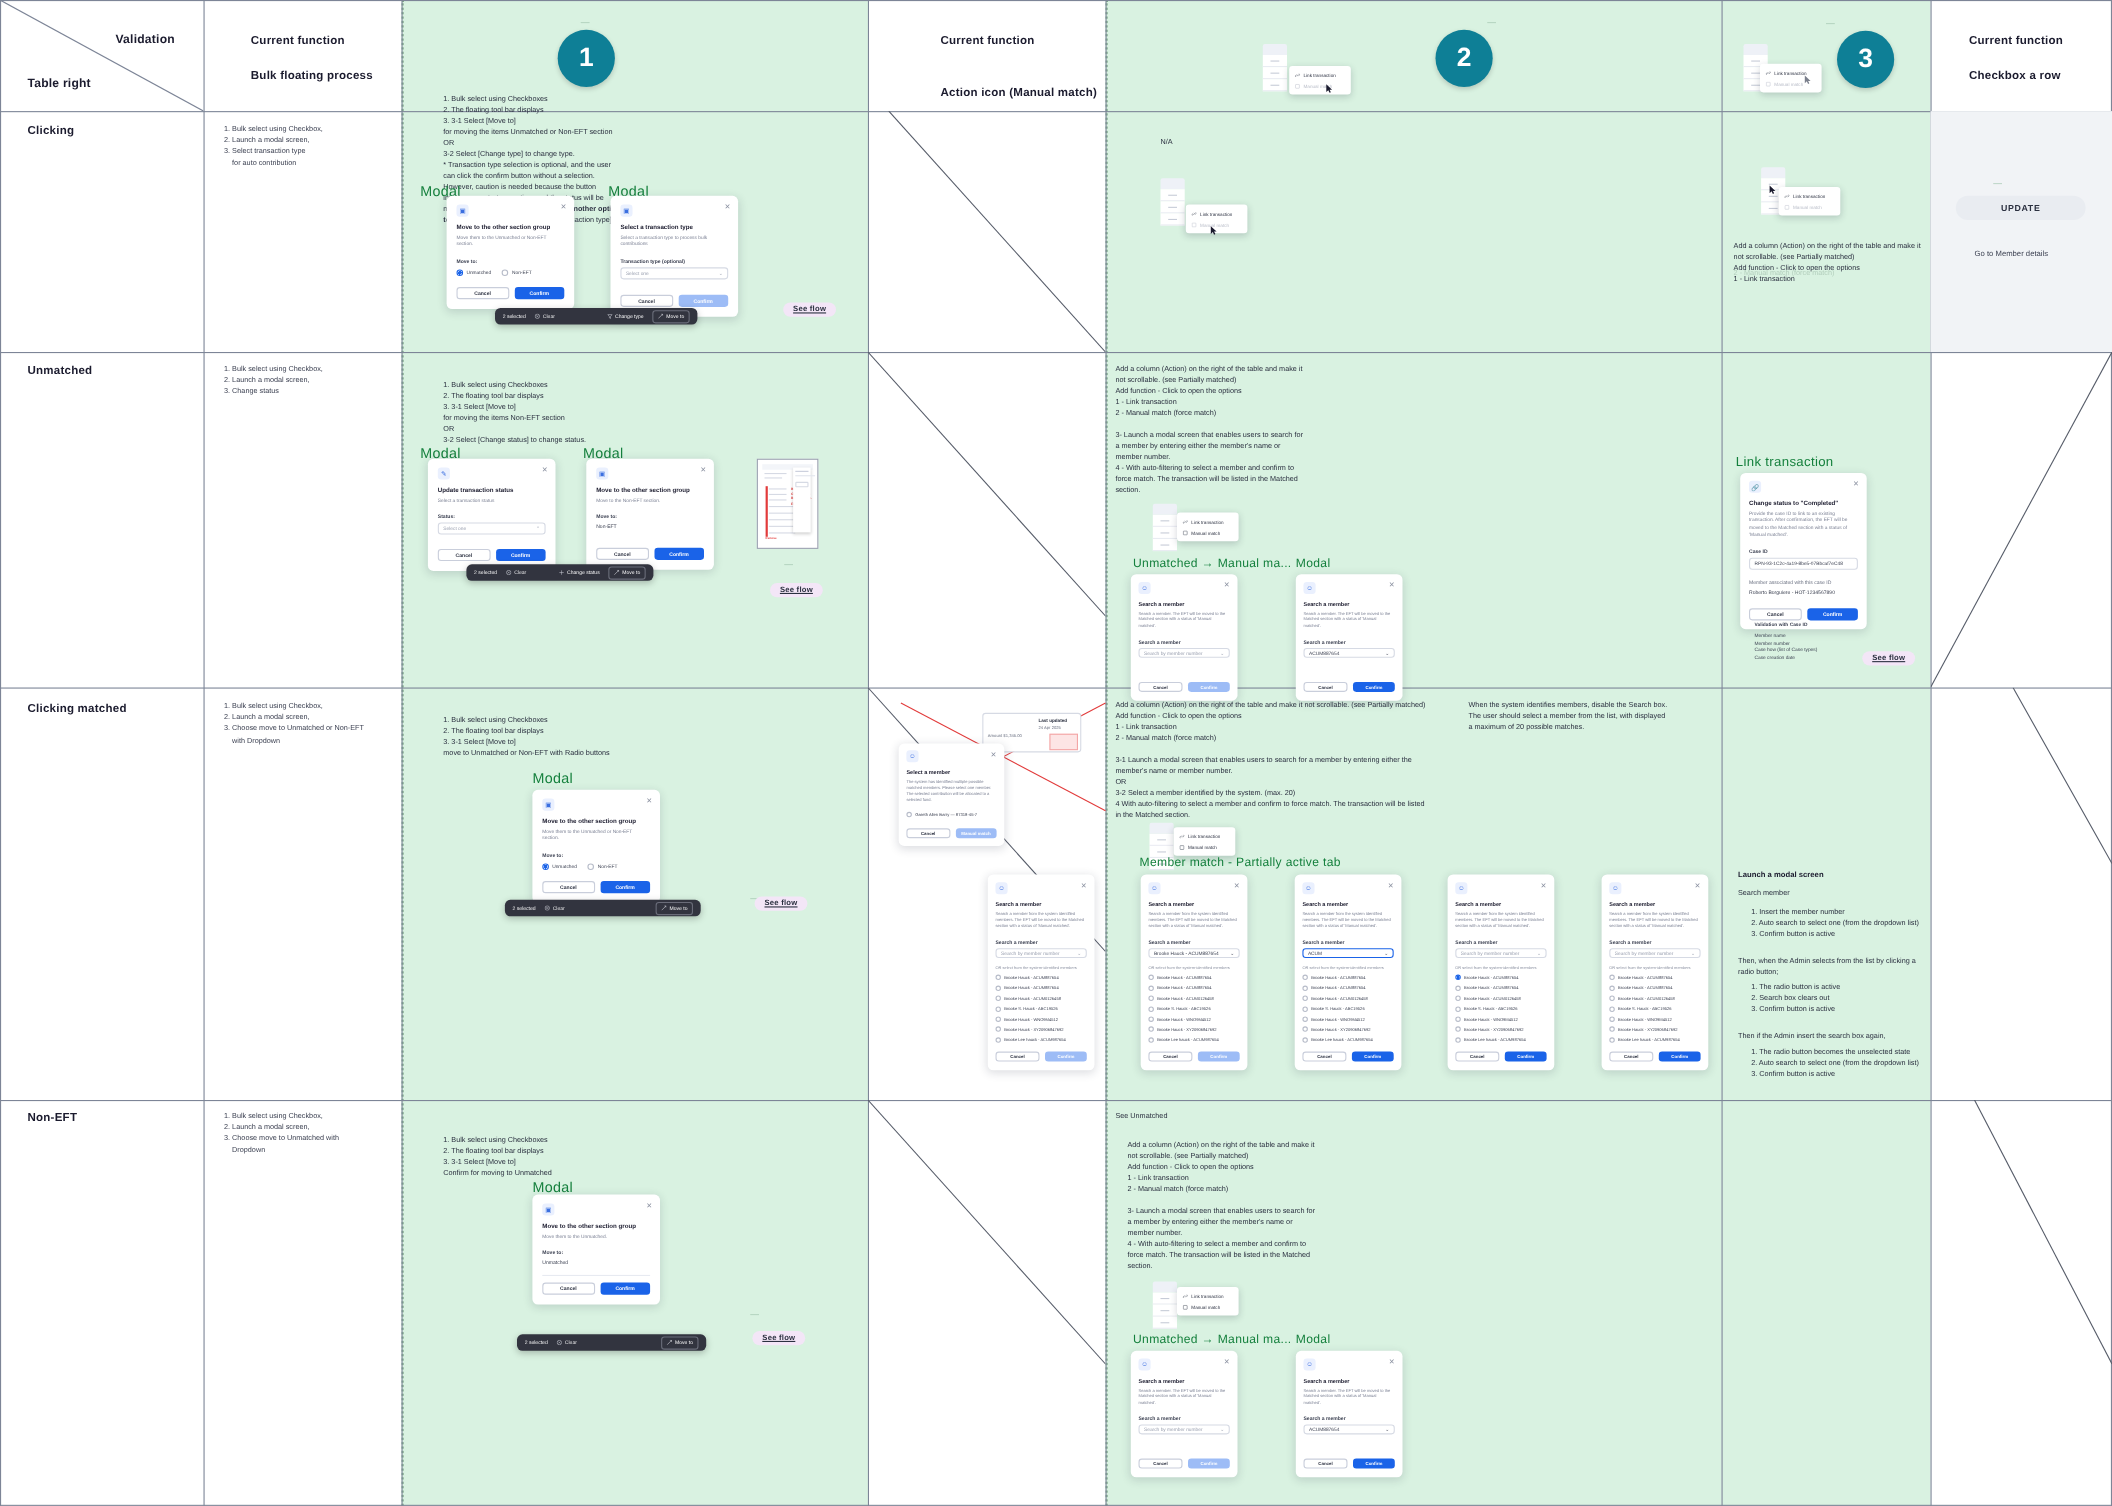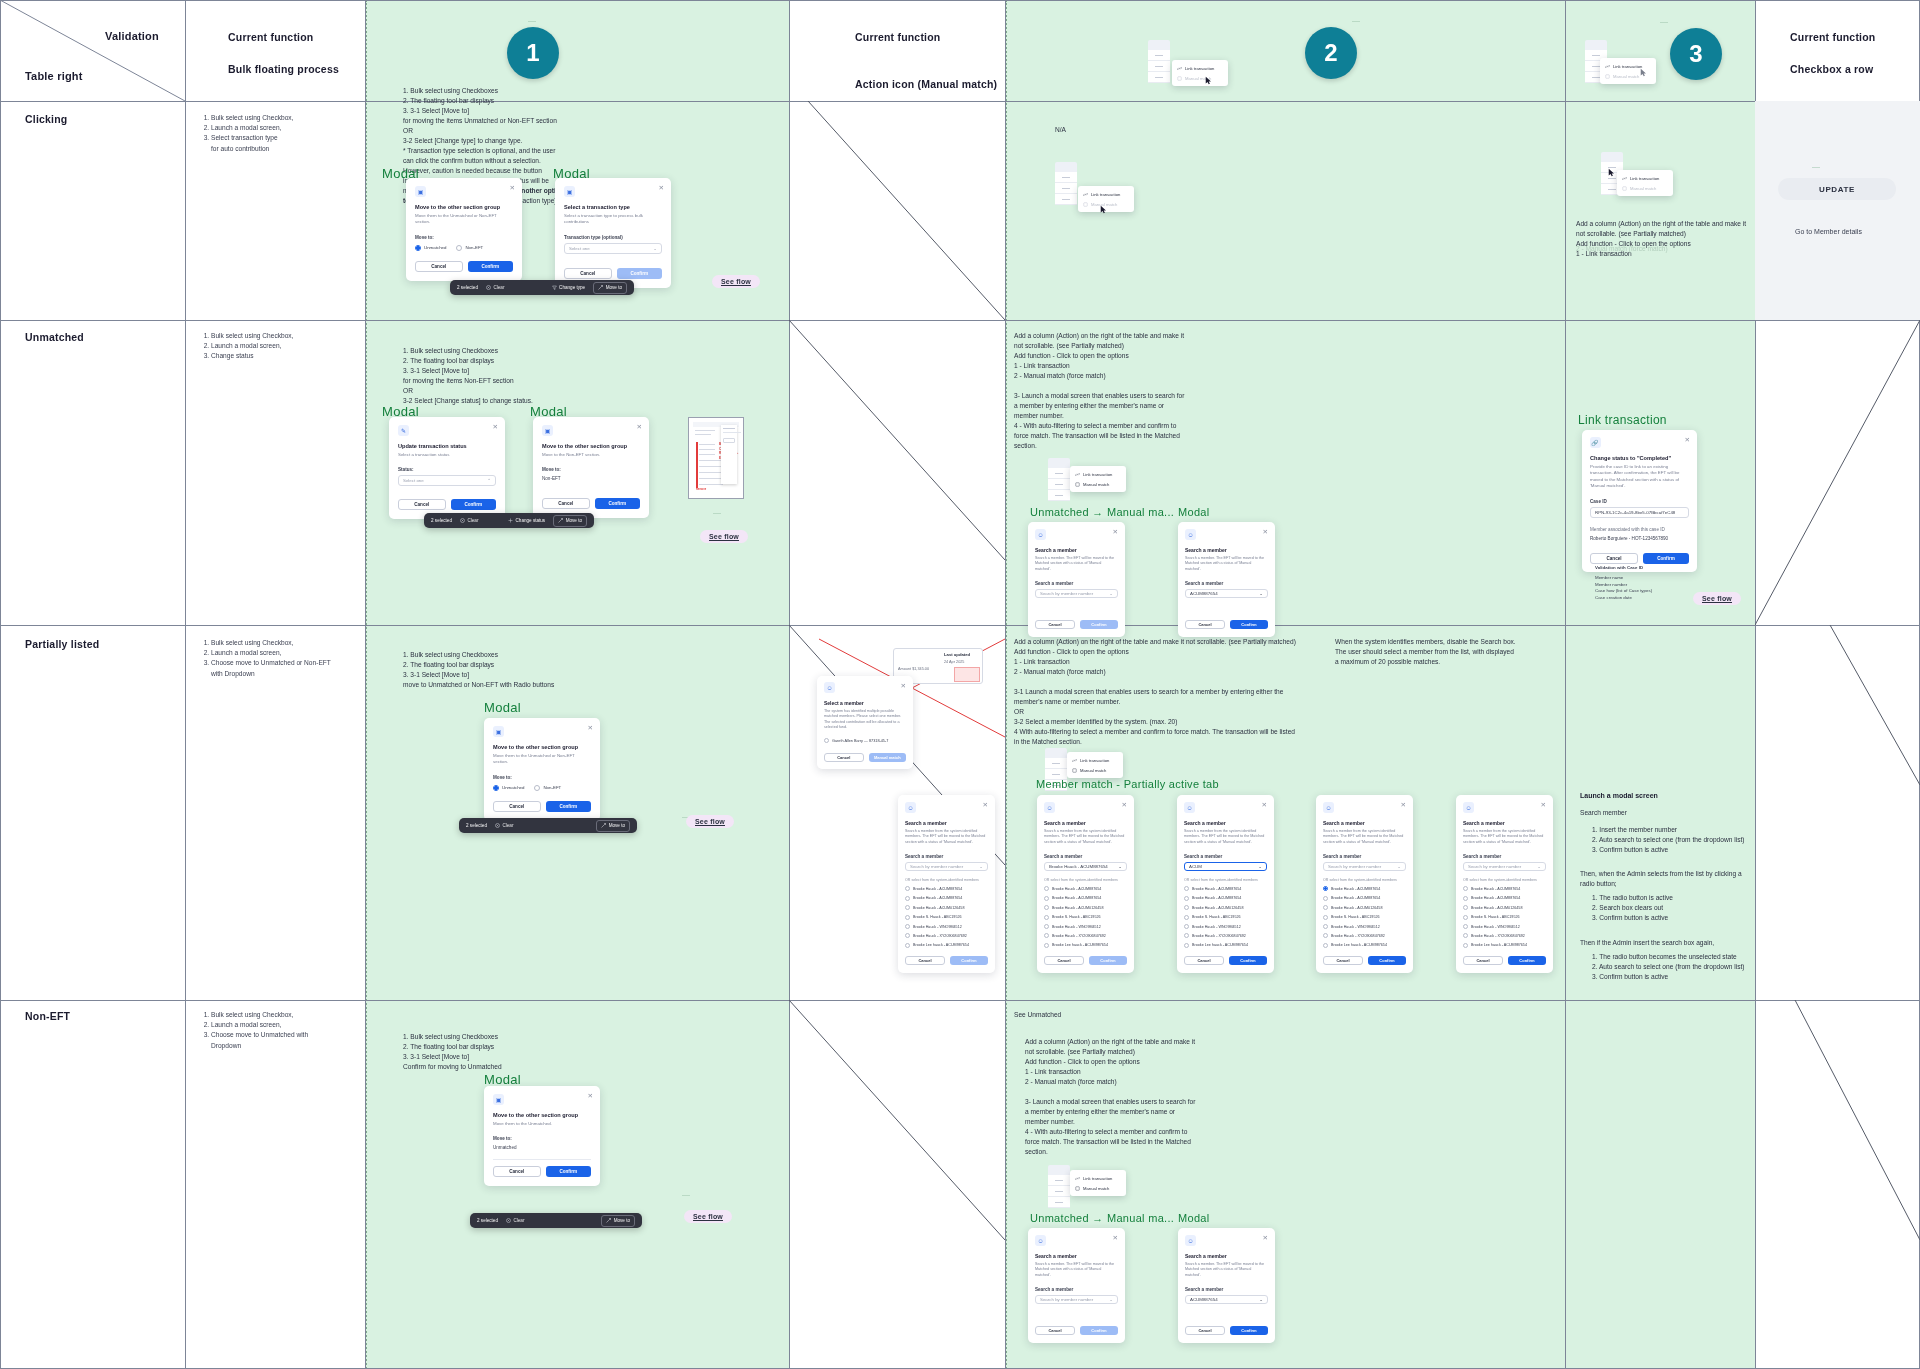--- a/index.html
+++ b/index.html
@@ -201,21 +201,21 @@
   <div class="hdr-sub" style="position:absolute;left:228px;top:63px">Bulk floating process</div>
 
   <div class="hdr-cf" style="position:absolute;left:855px;top:31px">Current function</div>
   <div class="hdr-sub" style="position:absolute;left:855px;top:78px">Action icon (Manual match)</div>
 
   <div class="hdr-cf" style="position:absolute;left:1790px;top:31px">Current function</div>
   <div class="hdr-sub" style="position:absolute;left:1790px;top:63px">Checkbox a row</div>
 
   <div class="rowlabel" style="left:25px;top:113px">Clicking</div>
   <div class="rowlabel" style="left:25px;top:331px">Unmatched</div>
-  <div class="rowlabel" style="left:25px;top:638px">Partially listed</div>
+  <div class="rowlabel" style="left:25px;top:638px">Clicking matched</div>
   <div class="rowlabel" style="left:25px;top:1010px">Non-EFT</div>
 
   <div class="steps" style="left:200px;top:113px;width:160px">
     <ol>
       <li>Bulk select using Checkbox,</li>
       <li>Launch a modal screen,</li>
       <li style="white-space:pre-line">Select transaction type
 for auto contribution</li>
     </ol>
   </div>

